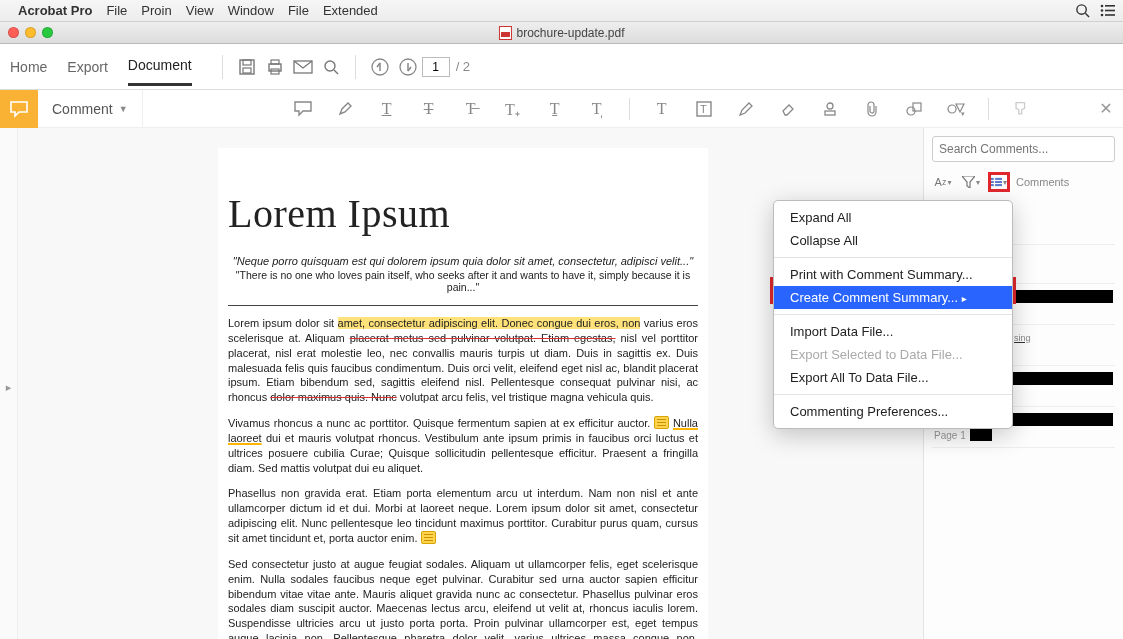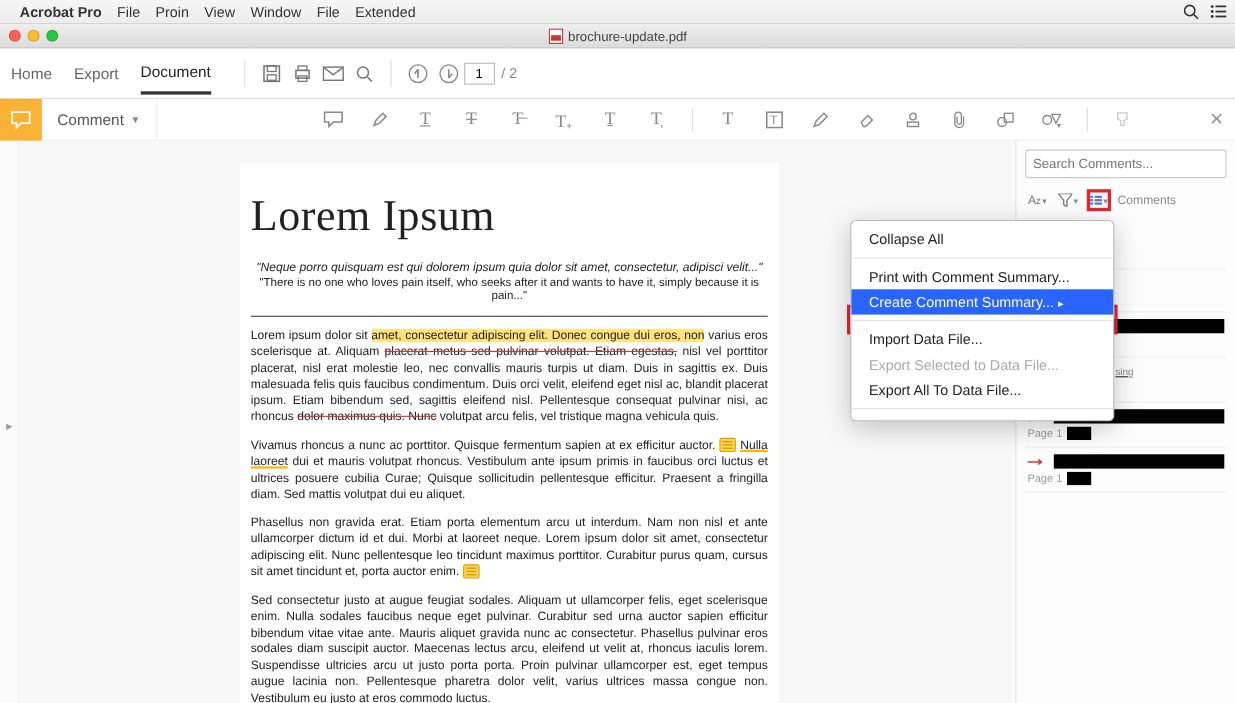--- a/index.html
+++ b/index.html
@@ -42,21 +42,21 @@
   .comment-tools .t { width:20px; height:20px; display:flex; align-items:center; justify-content:center; font-size:16px; color:#888;}
   .comment-tools .vsep{width:1px;height:22px;background:#ddd;}
   .comment-close { width:34px; display:flex; justify-content:center; font-size:16px; color:#999;}
 
   
   .workspace { display:flex; height: calc(639px - 22px - 22px - 38px - 38px); }
   .left-edge { width:18px; background:#fafafa; border-right:1px solid #eee; display:flex; align-items:center; justify-content:center; color:#999; font-size:11px;}
   .doc-area { flex:1; background:#f8f8f8; display:flex; position:relative;}
   .doc-margin { width:200px; }
   .page { background:#fff; width:490px; margin-top:20px; padding:20px 10px 0 10px; font-family: Georgia, 'Times New Roman', serif; color:#222;}
-  .page h1{ font-family: Georgia, serif; font-size:40px; font-weight:400; text-align:left; margin:4px 0 18px 0; letter-spacing:0.5px;}
+  .page h1{ font-family: Georgia, serif; font-size:40px; font-weight:400; text-align:left; margin:22px 0 18px 0; letter-spacing:0.5px;}
   .page .quote{font-style:italic; font-size:11px; text-align:center; margin-bottom:2px; font-family: Arial, sans-serif;}
   .page .subquote{font-size:10.5px; text-align:center; margin-bottom:12px; font-family: Arial, sans-serif;}
   .page hr{border:none;border-top:1px solid #444; margin:6px 0 10px 0;}
   .page p{font-size:11px; line-height:1.35; text-align:justify; margin-bottom:11px; font-family: Arial, sans-serif;}
   .hl{background:#ffe27a;}
   .strike{text-decoration:line-through; text-decoration-color:#d33;}
   .uline{text-decoration: underline; text-decoration-color:#ffb400; text-decoration-thickness:2px;}
   .note-icon{display:inline-block; width:15px;height:13px;background:#ffd34d;border:1px solid #d9a400; border-radius:2px; vertical-align:text-bottom; position:relative;}
   .note-icon::after{content:""; position:absolute; left:2px; top:2px; right:2px; height:1px; background:#c99300; box-shadow:0 3px 0 #c99300, 0 6px 0 #c99300;}
 
@@ -372,23 +372,25 @@
         <div class="meta">
             <span>Page 1</span>
             <span class="blackbox"></span>
           </div>
       </div>
     </div>
   </div>
 </div>
 
 <div class="options-menu">
+  <div class="mi">Expand All</div>
   <div class="mi">Collapse All</div>
   <div class="divider"></div>
   <div class="mi">Print with Comment Summary...</div>
   <div class="mi selected"><span>Create Comment Summary...</span> <span style="font-size:10px">▸</span></div>
   <div class="divider"></div>
   <div class="mi">Import Data File...</div>
   <div class="mi disabled">Export Selected to Data File...</div>
   <div class="mi">Export All To Data File...</div>
   <div class="divider"></div>
+  <div class="mi">Commenting Preferences...</div>
 </div>
 <div class="red-highlight-menu"></div>
 
 </body></html>

